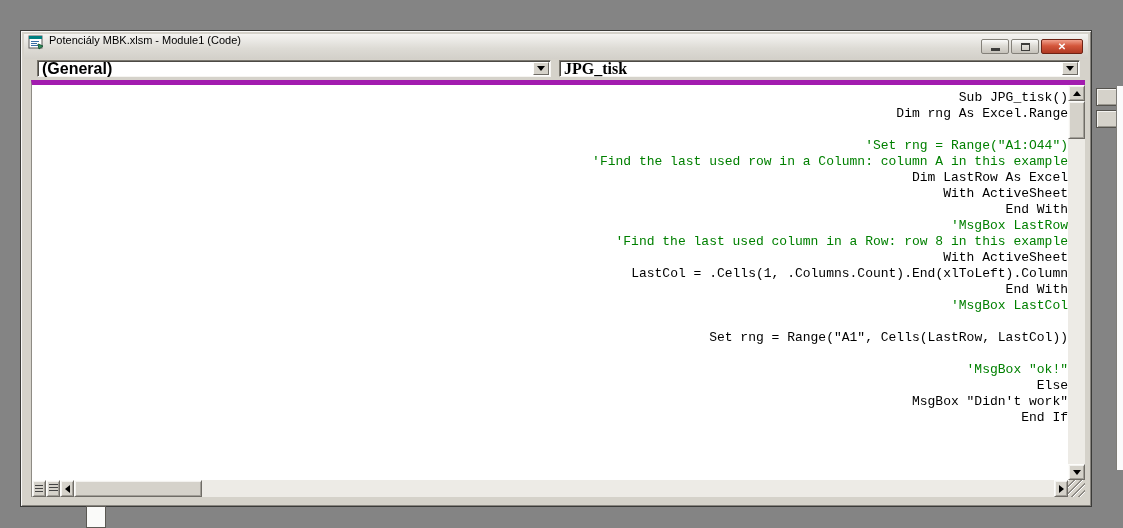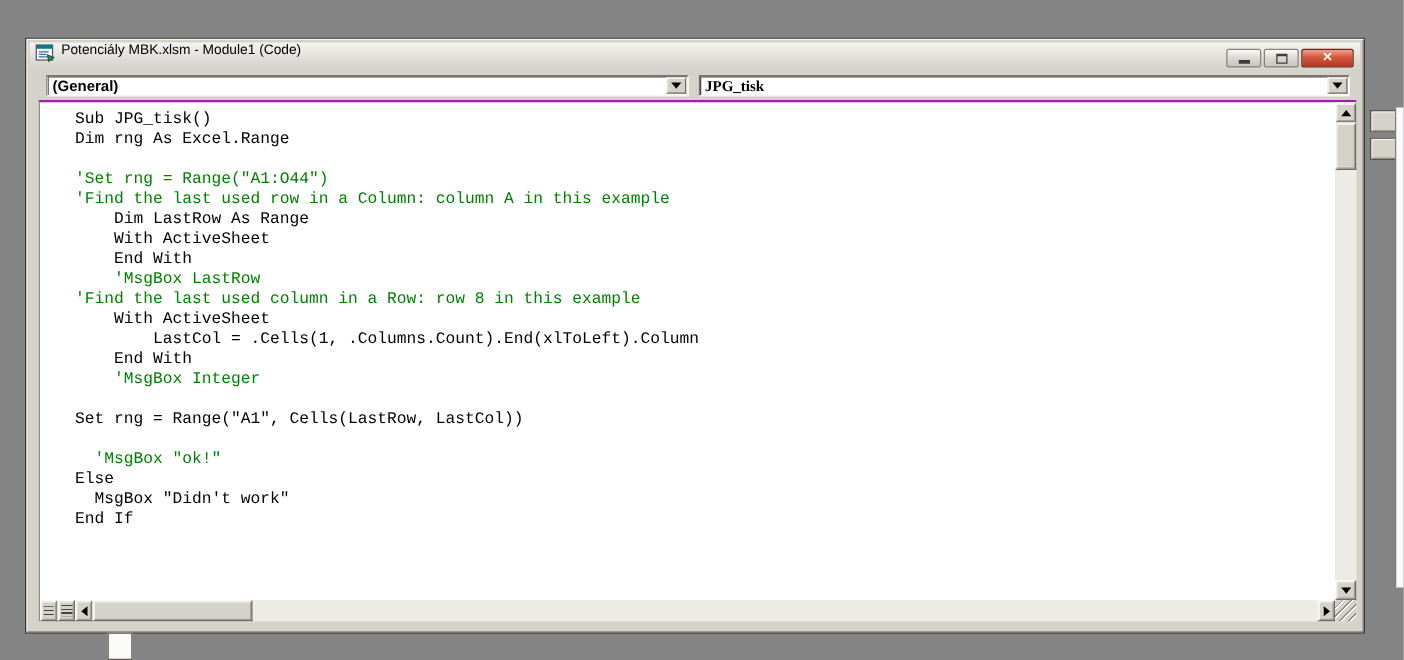--- a/index.html
+++ b/index.html
@@ -63,38 +63,39 @@
     position: absolute; top: 1px; height: 17px;
     background: #fff;
     border: 1px solid;
     border-color: #7a776f #f6f5f2 #f6f5f2 #7a776f;
     box-shadow: inset 1px 1px 0 #4c4a45;
   }
   .combo-left  { left: 13px;  width: 514px; }
   .combo-right { left: 535px; width: 521px; font-family: Liberation Serif, serif; }
   .combo-text {
     position: absolute; left: 4px; top: 1px;
-    font-size: 12px; font-weight: bold; color: #000;
+    font-size: 16px; font-weight: bold; color: #000;
     line-height: 14px; white-space: nowrap;
   }
   .combo-btn {
     position: absolute; right: 1px; top: 1px; bottom: 1px; width: 16px;
     background: #d5d2ca;
     border: 1px solid;
     border-color: #fdfdfb #6f6c66 #6f6c66 #fdfdfb;
     display: flex; align-items: center; justify-content: center;
   }
 
   
   .client {
     position: absolute;
     left: 10px; right: 6px; top: 49px; bottom: 9px;
-    border-top: 2px solid #a21caf;
+    border-top: 5px solid #a21caf;
     border-left: 1px solid #8e8b84;
     background: #fff;
+    text-align: right;
   }
   .code-area {
     position: absolute; left: 0; top: 0; right: 17px; bottom: 17px;
     background: #fff; overflow: hidden;
   }
   .code-lines { padding: 5px 0 0 28px; }
   .code-line {
     height: 16px;
     font-family: "Liberation Mono", "DejaVu Sans Mono", monospace;
     font-size: 13px; line-height: 16px;
@@ -212,29 +213,29 @@
 
     <div class="client">
 
       <div class="code-area">
         <div class="code-lines">
             <div class="code-line code">Sub JPG_tisk()</div>
             <div class="code-line code">Dim rng As Excel.Range</div>
             <div class="code-line blank"></div>
             <div class="code-line comment">'Set rng = Range("A1:O44")</div>
             <div class="code-line comment">'Find the last used row in a Column: column A in this example</div>
-            <div class="code-line code">    Dim LastRow As Range</div>
+            <div class="code-line code">    Dim LastRow As Excel</div>
             <div class="code-line code">    With ActiveSheet</div>
             <div class="code-line code">    End With</div>
             <div class="code-line comment">    'MsgBox LastRow</div>
             <div class="code-line comment">'Find the last used column in a Row: row 8 in this example</div>
             <div class="code-line code">    With ActiveSheet</div>
             <div class="code-line code">        LastCol = .Cells(1, .Columns.Count).End(xlToLeft).Column</div>
             <div class="code-line code">    End With</div>
-            <div class="code-line comment">    'MsgBox Integer</div>
+            <div class="code-line comment">    'MsgBox LastCol</div>
             <div class="code-line blank"></div>
             <div class="code-line code">Set rng = Range("A1", Cells(LastRow, LastCol))</div>
             <div class="code-line blank"></div>
             <div class="code-line comment">  'MsgBox "ok!"</div>
             <div class="code-line code">Else</div>
             <div class="code-line code">  MsgBox "Didn't work"</div>
             <div class="code-line code">End If</div>
           </div>
       </div>
 

